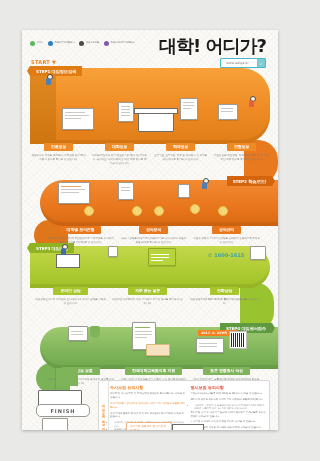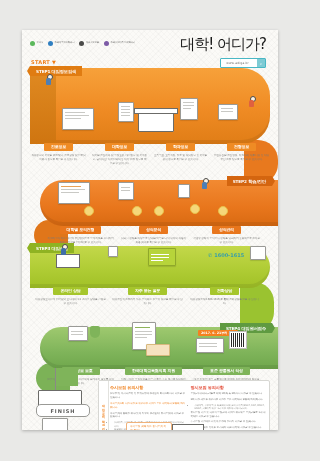--- a/index.html
+++ b/index.html
@@ -24,21 +24,21 @@
   }
 
   
   .logos{position:absolute;left:8px;top:11px;display:flex;align-items:center;gap:5px;}
   .logo{display:flex;align-items:center;gap:1.5px;}
   .logo .mark{width:5px;height:5px;border-radius:50%;flex:none;}
   .logo .txt{font-size:2.3px;color:#6a6a68;letter-spacing:-.1px;line-height:1;white-space:nowrap;}
 
   .title{
     position:absolute;right:12px;top:7px;
-    font-size:15px;font-weight:normal;color:#1b1b1b;letter-spacing:-1px;
+    font-size:18px;font-weight:bold;color:#1b1b1b;letter-spacing:-1px;
     line-height:1;white-space:nowrap;
   }
   .urlbar{
     position:absolute;right:12px;top:28px;
     display:flex;align-items:center;
     border:1px solid #49b7c4;border-radius:1px;background:#fff;
     height:8px;
   }
   .urlbar .u{font-size:3px;color:#6c6c6a;padding:0 8px 0 5px;letter-spacing:.2px;white-space:nowrap;}
   .urlbar .mag{

